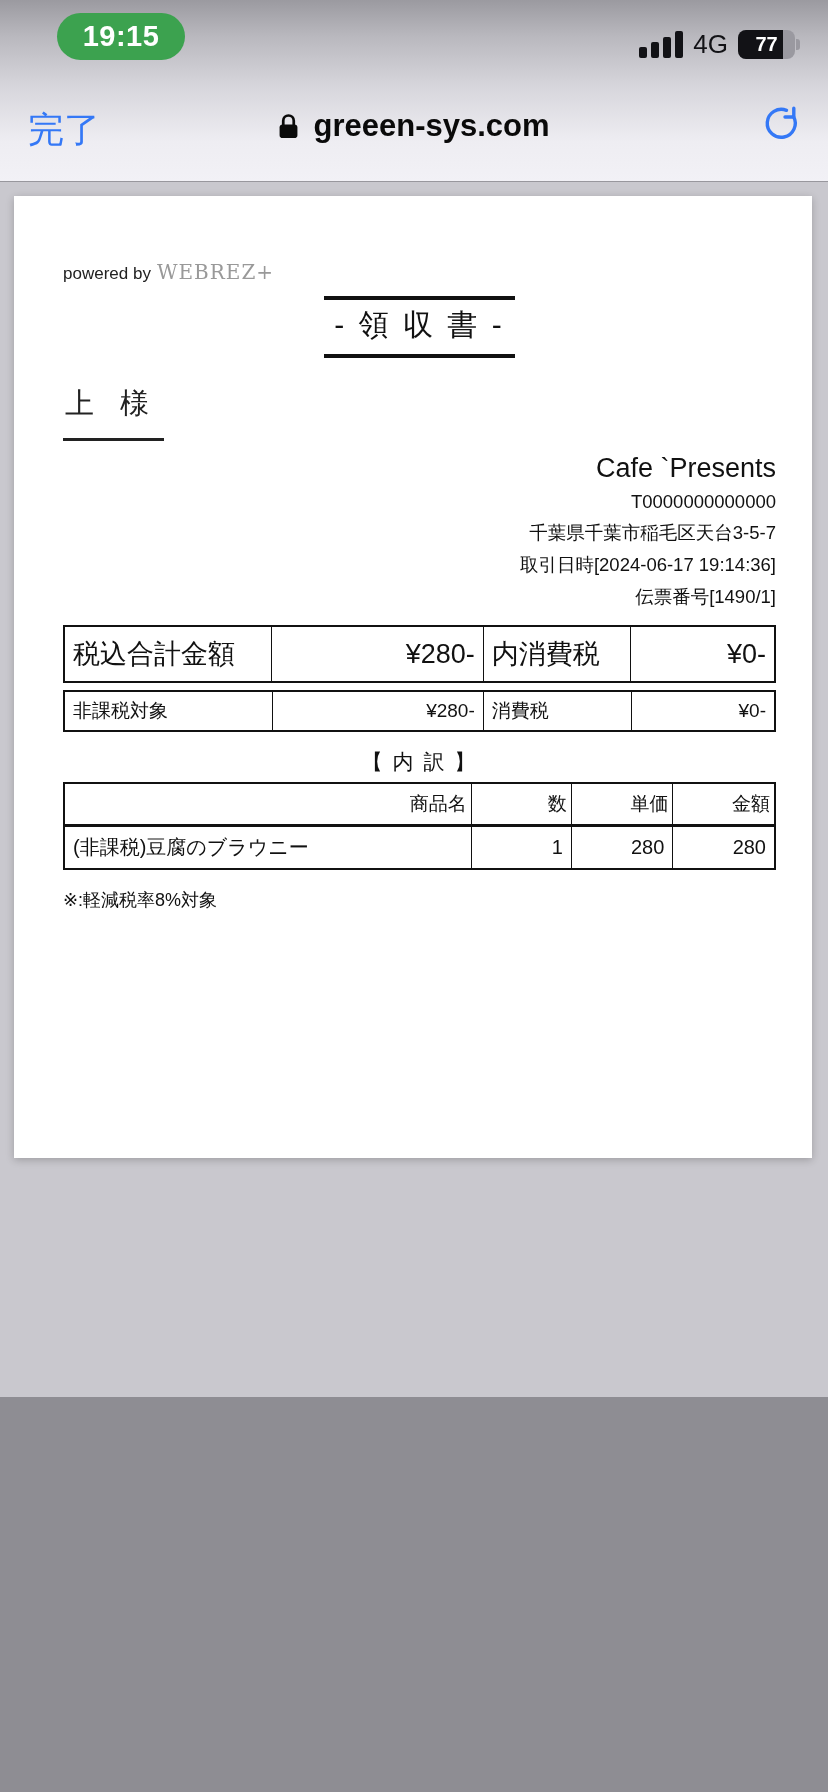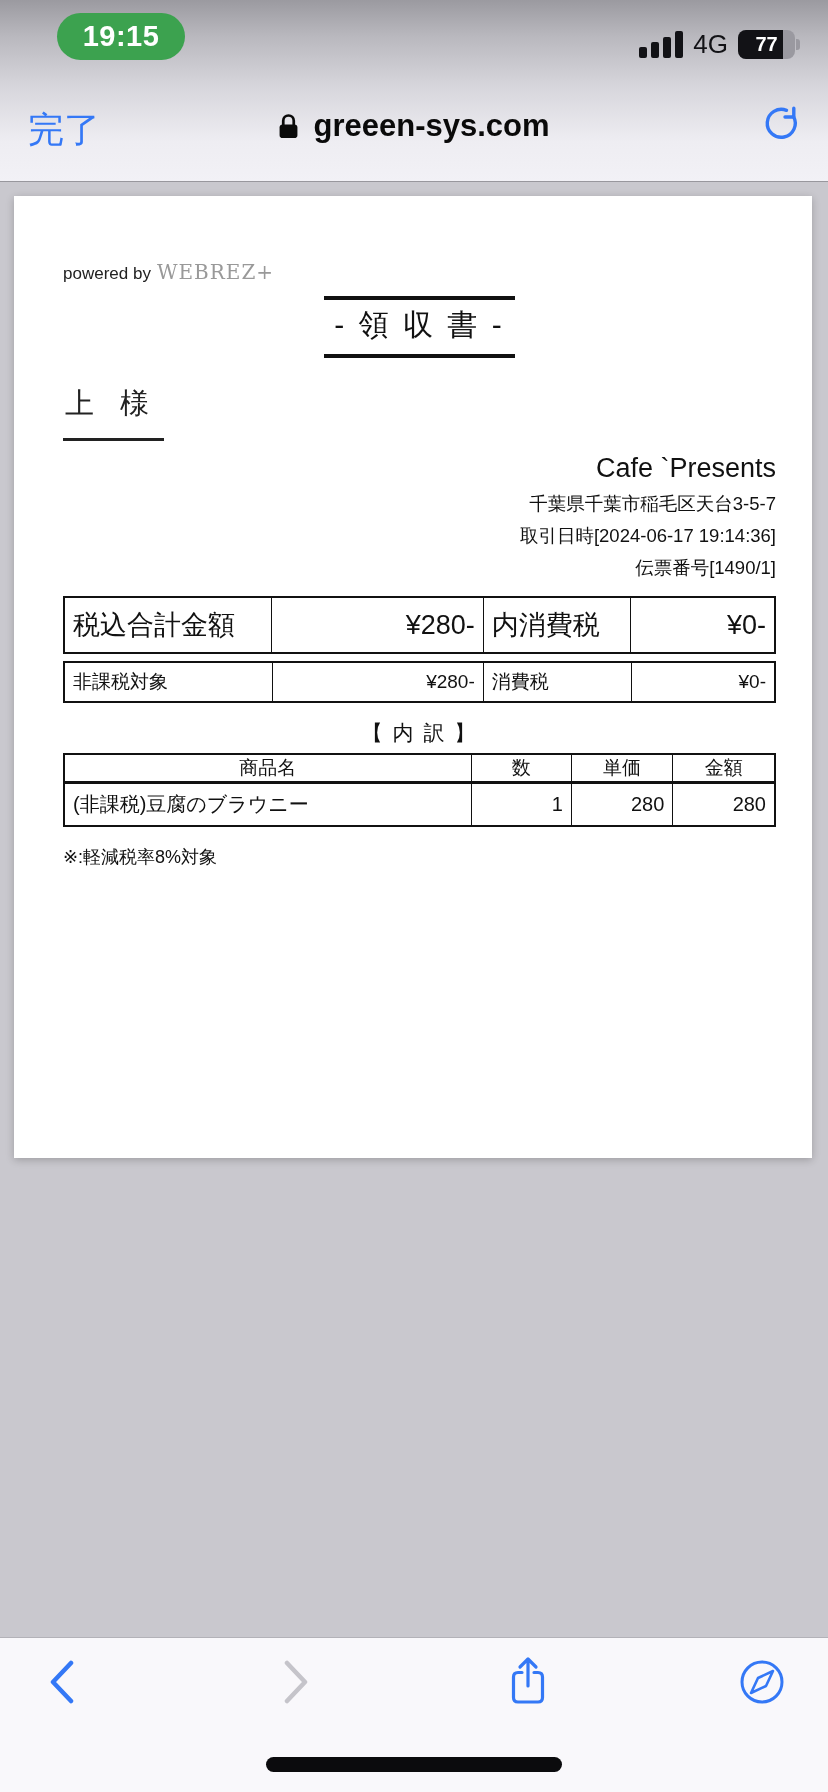--- a/index.html
+++ b/index.html
@@ -1,17 +1,17 @@
 <!DOCTYPE html>
 <html><head>
 <meta charset="utf-8">
 <style>
   html,body{margin:0;padding:0;background:#8e8d93;}
   .phone{
-    position:relative;width:828px;height:1792px;overflow:hidden;
+    position:relative;width:828px;height:1397px;overflow:hidden;
     font-family:"Liberation Sans","DejaVu Sans",sans-serif;
     background:#c9c8ce;margin:0 auto;
   }
   
   .top-chrome{
     position:absolute;top:0;left:0;width:828px;height:181px;
     background:linear-gradient(180deg,#9b9aa0 0%,#b9b8be 20%,#d7d6dc 48%,#eeedf2 78%,#f2f1f6 100%);
     border-bottom:1px solid #98979d;
   }
   .time-pill{
@@ -58,21 +58,21 @@
   .totals-1{margin-top:16px;font-size:27px;}
   .totals-1 td{padding:9px 8px;}
   .totals-2{margin-top:7px;font-size:19px;}
   .totals-2 td{padding:6px 8px;}
   td.c1{width:213px;text-align:left;}
   td.c2{width:212px;text-align:right;}
   td.c3{width:145px;text-align:left;}
   td.c4{width:139px;text-align:right;}
   .section-title{text-align:center;margin-top:16px;font-size:21px;letter-spacing:2px;color:#111;}
   table.breakdown{margin-top:6px;border:2px solid #111;}
-  table.breakdown th{border:1px solid #111;border-bottom:3px solid #111;font-weight:400;font-size:19px;padding:0 4px;text-align:center;}
+  table.breakdown th{border:1px solid #111;border-bottom:3px solid #111;font-weight:400;font-size:19px;padding:7px 4px;text-align:right;}
   table.breakdown td{border:1px solid #111;font-size:20px;padding:7px 8px;}
   .bk1{width:435px;text-align:left;}
   .bk2{width:92px;}
   .bk3{width:91px;border-radius:15px;}
   .bk4{width:91px;}
   td.num{text-align:right;}
   .note{margin-top:18px;font-size:18px;color:#111;}
   
   .bottom-bar{
     position:absolute;left:0;top:1637px;width:828px;height:155px;
@@ -132,20 +132,21 @@
       <div class="title-row">
         <div class="title-box">- 領 収 書 -</div>
       </div>
 
       <div class="addressee-row">
         <span class="addressee">上 様</span>
       </div>
 
       <div class="store-block">
         <div class="store-name">Cafe `Presents</div>
+        <div class="store-line">T0000000000000</div>
         <div class="store-line">千葉県千葉市稲毛区天台3-5-7</div>
         <div class="store-line">取引日時[2024-06-17 19:14:36]</div>
         <div class="store-line">伝票番号[1490/1]</div>
       </div>
 
       <table class="totals totals-1">
         <tbody>
             <tr>
           <td class="c1">税込合計金額</td>
           <td class="c2">¥280-</td>

